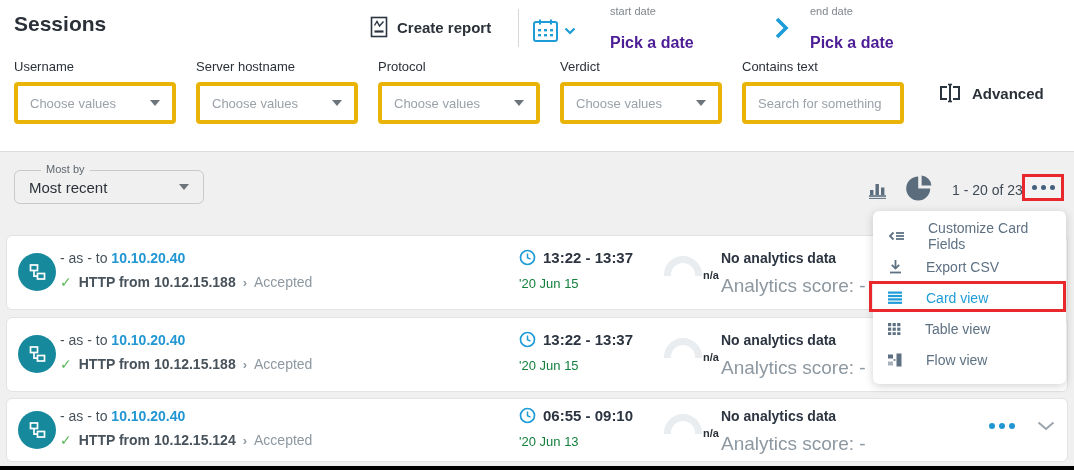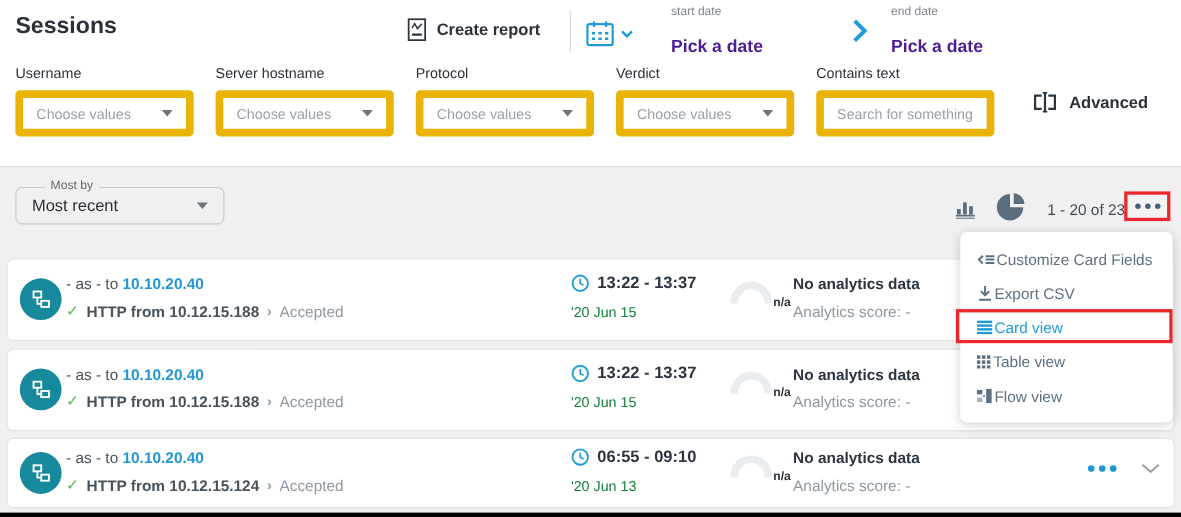--- a/index.html
+++ b/index.html
@@ -13,21 +13,21 @@
   .hdr-divider { position:absolute; left:518px; top:9px; width:1px; height:38px; background:#d7d7d7; }
   .cal-btn { position:absolute; left:532px; top:18px; display:flex; align-items:center; gap:5px; cursor:pointer; }
   .date-group { position:absolute; top:5px; }
   .date-group .dlabel { font-size:11px; color:#80878d; }
   .date-group .dvalue { font-size:16px; font-weight:bold; color:#4c1d95; margin-top:17px; cursor:pointer; }
   .date-arrow { position:absolute; left:774px; top:16px; }
 
   
   .fcol { position:absolute; top:59px; width:162px; }
   .fcol .flabel { font-size:13px; color:#2b3138; }
-  .fbox { margin-top:8px; height:42px; border:7px solid #eab308; border-radius:4px; background:#fff;
+  .fbox { margin-top:8px; height:42px; border:4px solid #eab308; border-radius:4px; background:#fff;
           display:flex; align-items:center; padding:0 12px; justify-content:space-between; cursor:pointer; }
   .fbox .ph { font-size:13px; color:#9aa1a8; }
   .tri { width:0; height:0; border-left:5px solid transparent; border-right:5px solid transparent; border-top:6px solid #6d757c; }
   .fbox input { border:none; outline:none; width:100%; font-size:13px; color:#3a4249; font-family:inherit; }
   .fbox input::placeholder { color:#9aa1a8; }
   .advanced { position:absolute; left:938px; top:83px; display:flex; align-items:center; gap:10px; cursor:pointer; }
   .advanced span { font-size:15px; font-weight:bold; color:#2b3138; }
 
   
   .graybg { position:absolute; left:0; top:151px; width:1074px; height:315px; background:#f0f0f1; border-top:1px solid #dcdcdc; }
@@ -56,28 +56,28 @@
   .proto { font-weight:bold; color:#47525b; }
   .sep-chev { color:#8d98a1; font-weight:bold; font-size:13px; }
   .verdict { color:#8d98a1; }
   .timeblk { position:absolute; left:512px; display:flex; align-items:center; gap:7px; }
   .timeblk b { font-size:15px; color:#2b3440; }
   .dateblk { position:absolute; left:512px; font-size:13px; color:#15803d; }
   .gauge { position:absolute; left:648px; width:48px; height:27px; }
   .gauge svg { position:absolute; right:0; top:0; }
   .gauge .na { position:absolute; left:0; bottom:-1px; font-size:11px; font-weight:bold; color:#2b3138;padding-left:48px; }
   .an-title { position:absolute; left:714px; font-size:14px; font-weight:bold; color:#2b3440; }
-  .an-score { position:absolute; left:714px; font-size:14px; color:#8d98a1; }
+  .an-score { position:absolute; left:714px; font-size:19px; color:#8d98a1; }
   .row-actions { position:absolute; left:982px; top:22px; display:flex; align-items:center; gap:22px; }
   .row-dots { display:flex; gap:4px; cursor:pointer; }
 
   
   .menu { position:absolute; left:873px; top:211px; width:193px; background:#fff; border-radius:6px;
           box-shadow:0 2px 10px rgba(0,0,0,0.18); padding:9px 0; z-index:5; }
-  .menu-item { height:31px; display:flex; align-items:center; gap:1px; padding-left:15px; font-size:14px; color:#5e7183; cursor:pointer; }
+  .menu-item { height:31px; display:flex; align-items:center; gap:23px; padding-left:15px; font-size:14px; color:#5e7183; cursor:pointer; }
   .menu-item.active { color:#1e9cd7; }
   .redbox-card { position:absolute; left:869px; top:281px; width:197px; height:31px; border:3px solid #e8282d; z-index:6; pointer-events:none; }
   .window-edge { position:absolute; left:0; top:466px; width:1074px; height:4px; background:#000; }
 </style>
 </head>
 <body>
 
 <div class="app">
 
   <div class="page-title">Sessions</div>

